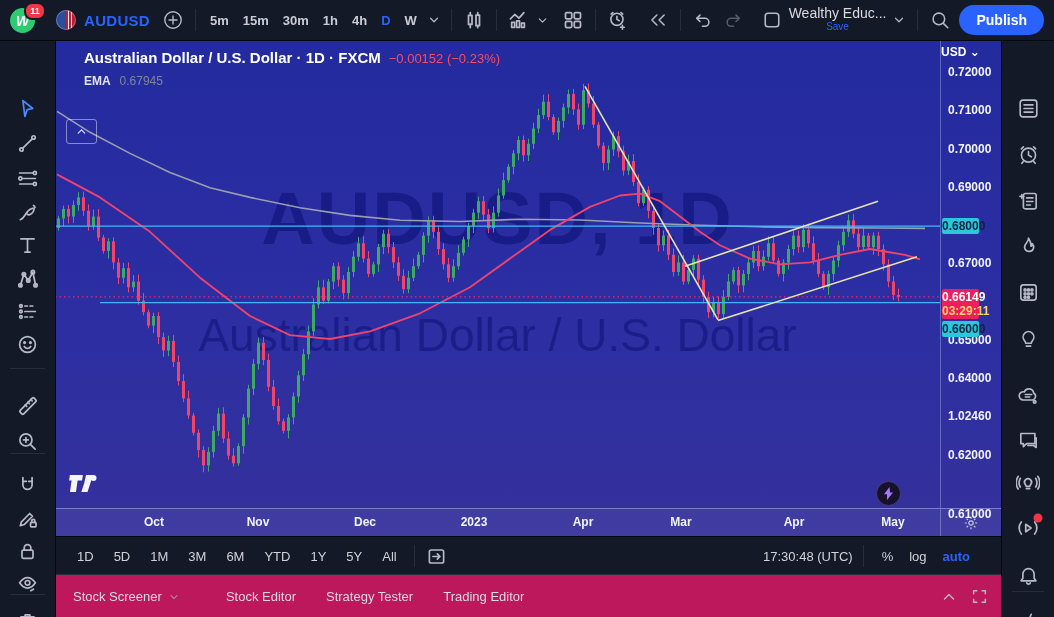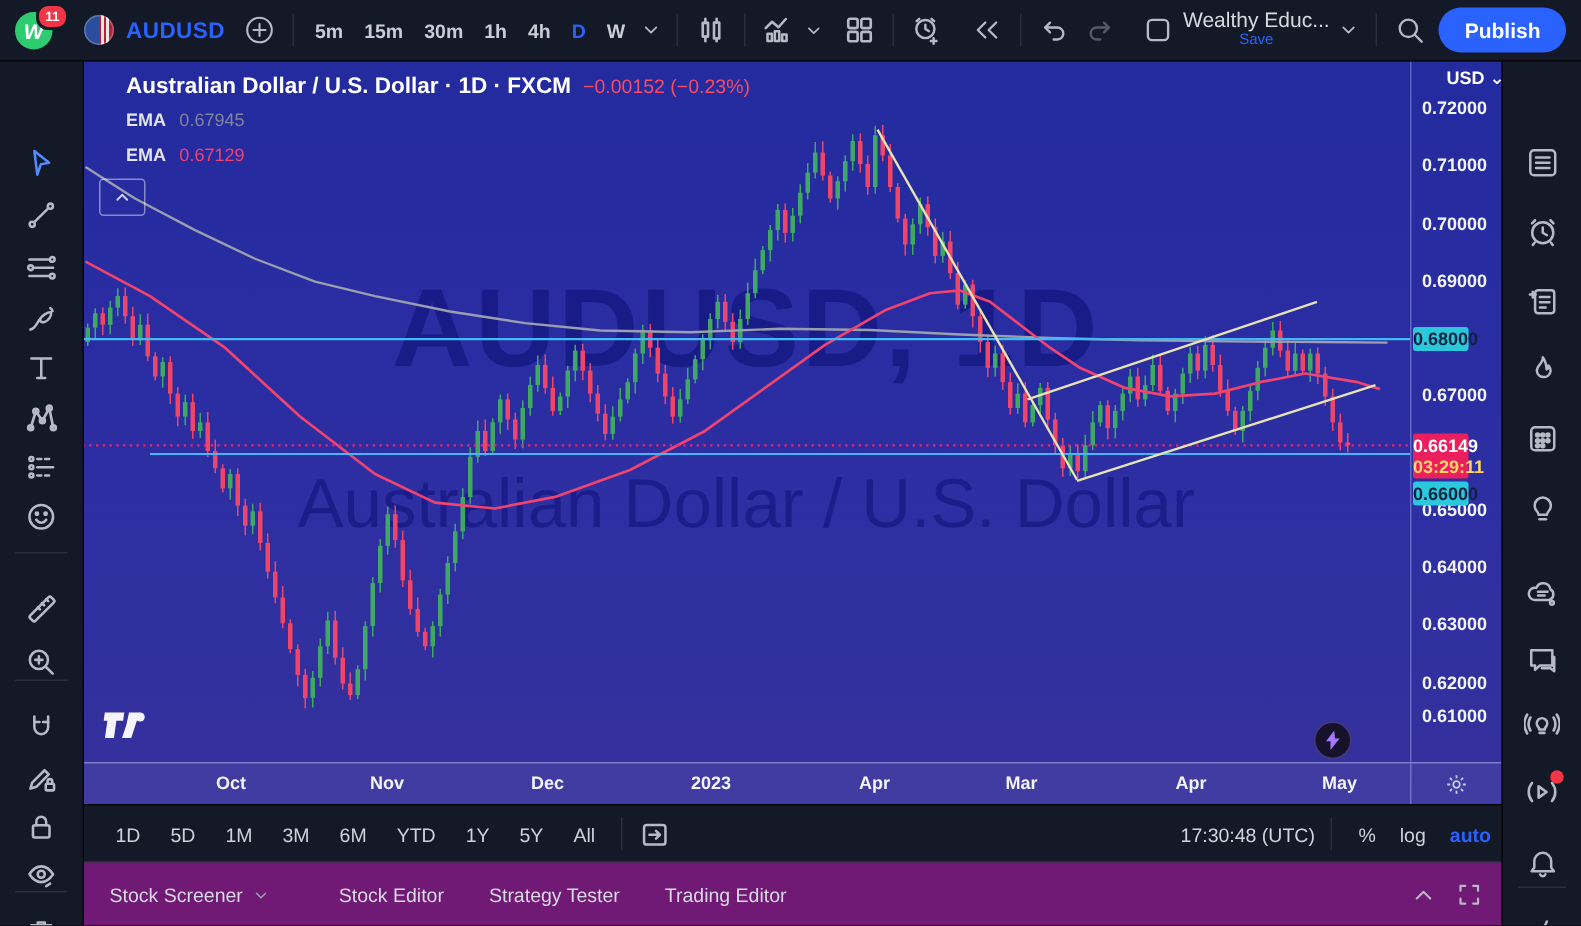--- a/index.html
+++ b/index.html
@@ -47,21 +47,21 @@
   .legend .trow{font-size:15px;font-weight:700;color:#fff;}
   .legend .chg{font-weight:400;font-size:13px;color:#fa4b62;margin-left:8px;}
   .erow{font-size:12px;font-weight:700;color:#e2e4ec;margin-top:6px;}
   .erow .ev{font-weight:400;margin-left:6px;}
   .collapse-btn{position:absolute;left:11px;top:79px;width:29px;height:23px;border:1px solid rgba(255,255,255,.45);border-radius:3px;display:flex;align-items:center;justify-content:center;z-index:5;cursor:pointer;}
   .tvlogo{position:absolute;left:14px;top:434px;z-index:5;opacity:.95;cursor:pointer;}
   .bolt{position:absolute;left:821px;top:441px;width:23px;height:23px;border-radius:50%;background:#17122b;border:1.5px solid #473a77;display:flex;align-items:center;justify-content:center;z-index:6;cursor:pointer;}
 
   
   .paxis{position:absolute;left:885px;top:0;width:62px;height:468px;border-left:1px solid rgba(200,212,255,.35);z-index:4;}
-  .usdhdr{position:absolute;left:0;top:5px;width:100%;text-align:right;color:#fff;font-weight:700;font-size:12px;cursor:pointer;}
+  .usdhdr{position:absolute;left:0;top:5px;width:100%;text-align:left;color:#fff;font-weight:700;font-size:12px;cursor:pointer;}
   .ptick{position:absolute;left:0;width:100%;text-align:left;padding-left:7px;color:#f2f4fa;font-size:12px;font-weight:700;box-sizing:border-box;}
   .hl{position:absolute;left:1px;width:37px;text-align:center;font-size:12px;font-weight:700;border-radius:2px;z-index:5;}
   .hl.cyan{background:#2bc8dc;color:#0c2340;padding:1px 0;}
   .hl.red{background:#ec1f5e;color:#fff;padding:1px 0;line-height:14px;}
   .hl.red .cd{color:#ffd666;font-weight:700;}
 
   
   .taxis{position:absolute;left:0;top:468px;width:947px;height:28px;background:rgba(255,255,255,.055);border-top:1px solid rgba(195,208,255,.45);z-index:4;}
   .ttick{position:absolute;top:6px;transform:translateX(-50%);color:#f2f4fa;font-size:12px;font-weight:700;}
   .taxis .corner-sep{position:absolute;left:885px;top:0;width:1px;height:28px;background:rgba(200,212,255,.35);}
@@ -69,21 +69,21 @@
   .gear svg{stroke:#c6cbe0;fill:none;stroke-width:1.2;}
 
   
   .btoolbar{position:absolute;left:0;top:496px;width:947px;height:38px;background:#141927;border-top:1px solid #05070d;display:flex;align-items:center;z-index:6;}
   .rangebtn{padding:4px 8px;margin:0 2px;color:#cfd2da;font-size:13px;font-weight:400;border-radius:4px;cursor:pointer;}
   .clock{color:#d1d4dc;font-size:13px;cursor:pointer;}
   .scalebtn{padding:4px 8px;color:#cfd2da;font-size:13px;cursor:pointer;}
   .scalebtn.blue{color:#2962ff;font-weight:700;}
 
   
-  .statusbar{position:absolute;left:0;top:534px;width:947px;height:43px;background:#701a75;border-top:1px solid #2a2e39;display:flex;align-items:center;z-index:6;}
+  .statusbar{position:absolute;left:0;top:534px;width:947px;height:43px;background:#be185d;border-top:1px solid #2a2e39;display:flex;align-items:center;z-index:6;}
   .statitem{display:flex;align-items:center;gap:6px;margin-left:18px;color:#d7dae2;font-size:13px;font-weight:400;cursor:pointer;}
   .statitem svg{stroke:#9aa0ae;fill:none;stroke-width:1.4;stroke-linecap:round;}
 </style>
 </head>
 <body>
 
 <div class="app">
 
   <div class="header">
     <div class="logo-wrap">
@@ -752,24 +752,20 @@
         </svg>
 
       <div class="legend">
         <div class="trow">
           <span>Australian Dollar / U.S. Dollar · 1D · FXCM</span><span class="chg">−0.00152 (−0.23%)</span>
         </div>
         <div class="erow">
           <span>EMA</span>
           <span class="ev" style="color:#80859b">0.67945</span>
         </div>
-        <div class="erow">
-          <span>EMA</span>
-          <span class="ev" style="color:#f0436e">0.67129</span>
-        </div>
       </div>
 
       <div class="collapse-btn">
         <svg width="13" height="13" viewBox="0 0 16 16" style="stroke:#cdd5ff;fill:none;stroke-width:1.6;stroke-linecap:round">
             <path d="M4 10l4-4 4 4"></path>
           </svg>
       </div>
 
       <div class="tvlogo">
         <svg width="30" height="19" viewBox="0 0 30 19">
@@ -788,23 +784,23 @@
       <div class="paxis">
         <div class="usdhdr">USD ⌄</div>
         <div id="pticks">
             <div class="ptick" style="top: 25px;">0.72000</div>
             <div class="ptick" style="top: 63.27px;">0.71000</div>
             <div class="ptick" style="top: 101.54px;">0.70000</div>
             <div class="ptick" style="top: 139.81px;">0.69000</div>
             <div class="ptick" style="top: 216.35px;">0.67000</div>
             <div class="ptick" style="top: 292.89px;">0.65000</div>
             <div class="ptick" style="top: 331.16px;">0.64000</div>
-            <div class="ptick" style="top: 369.43px;">0.63000</div>
+            <div class="ptick" style="top: 369.43px;">1.02460</div>
             <div class="ptick" style="top: 407.7px;">0.62000</div>
-            <div class="ptick" style="top: 430px;">0.61000</div>
+            <div class="ptick" style="top: 467px;">0.61000</div>
           </div>
         <div class="hl cyan" style="top:178px">0.68000</div>
         <div class="hl red" style="top:249px">
           <div>0.66149</div>
           <div class="cd">03:29:11</div>
         </div>
         <div class="hl cyan" style="top:281px">0.66000</div>
       </div>
 
       <div class="taxis">
@@ -846,21 +842,21 @@
         <svg width="19" height="19" viewBox="0 0 16 16">
             <rect x="2" y="2.5" width="12" height="11" rx="1.5"></rect>
             <path d="M5 8h5.5M8.7 5.8L10.9 8l-2.2 2.2"></path>
           </svg>
       </div>
       <div class="spacer"></div>
       <div class="clock">17:30:48 (UTC)</div>
       <div class="vsep" style="margin:0 10px"></div>
       <div class="scalebtn">%</div>
       <div class="scalebtn">log</div>
-      <div class="scalebtn blue" style="margin-right:0">auto</div>
+      <div class="scalebtn blue" style="margin-right:24px">auto</div>
     </div>
 
     <div class="statusbar">
       <div id="status-group" style="display:flex;align-items:center">
           <div class="statitem" style="margin-right: 16px; margin-left: 18px;">
             <span>Stock Screener</span>
             <svg width="12" height="12" viewBox="0 0 16 16">
               <path d="M4 6l4 4 4-4"></path>
             </svg>
           </div>

